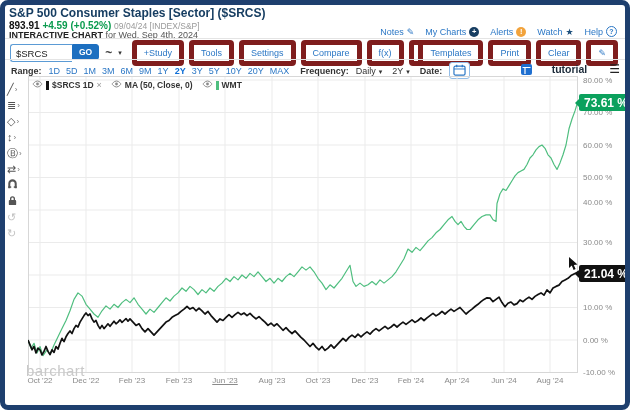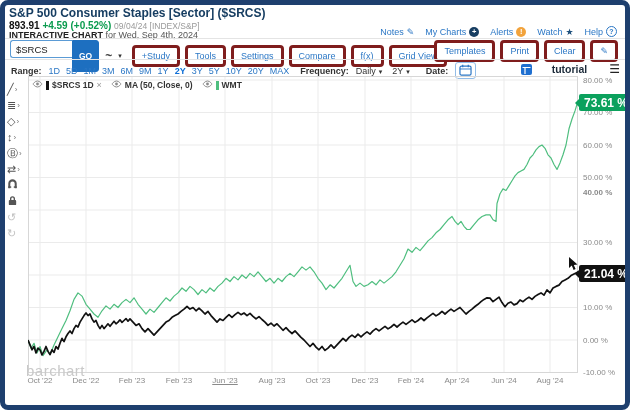--- a/index.html
+++ b/index.html
@@ -19,25 +19,25 @@
   .mini-circle{width:10px;height:10px;border-radius:50%;color:#fff;font-size:7.5px;font-weight:bold;
                display:flex;align-items:center;justify-content:center;}
   .mini-ring{width:9px;height:9px;border-radius:50%;border:1px solid #2b77c5;color:#2b77c5;font-size:7px;
              font-weight:bold;display:flex;align-items:center;justify-content:center;}
   .divider{position:absolute;left:0;right:0;height:1px;background:#e4e4e4;}
   
   .toolbar{position:absolute;left:5px;top:35px;display:flex;align-items:center;gap:6px;}
   .input-group{display:flex;align-items:stretch;}
   .symbol-input{width:62px;height:18px;border:1px solid #5b9bd5;border-right:none;border-radius:3px 0 0 3px;
                 font-size:9.5px;padding:0 5px;color:#222;box-sizing:border-box;font-family:inherit;}
-  .go-btn{height:32px;background:#1d6fc0;color:#fff;font-weight:bold;font-size:8.5px;border:1px solid #1d6fc0;
+  .go-btn{height:16px;background:#1d6fc0;color:#fff;font-weight:bold;font-size:8.5px;border:1px solid #1d6fc0;
           border-radius:0 3px 3px 0;padding:0 6px;font-family:inherit;}
   .squiggle{font-size:12px;font-weight:bold;color:#444;line-height:10px;}
   .caret{font-size:7px;color:#333;}
-  .btn{border:3px solid #7f1d1d;background:#fff;color:#2b77c5;font-size:9px;border-radius:4px;
+  .btn{border:5px solid #7f1d1d;background:#fff;color:#2b77c5;font-size:9px;border-radius:4px;
        padding:3px 7px;font-family:inherit;white-space:nowrap;}
   .win-buttons{position:absolute;right:7px;top:35px;display:flex;gap:5px;align-items:center;}
   
   .range-row{position:absolute;left:6px;top:57px;display:flex;align-items:center;gap:7px;font-size:9px;}
   .range-opts{display:flex;gap:6px;color:#2b77c5;}
   .range-opt{cursor:pointer;}
   .range-opt.active{color:#0f6fd6;font-weight:bold;}
   .bold-lab{font-weight:bold;color:#333;}
   .dd{color:#333;display:flex;align-items:flex-end;gap:3px;cursor:pointer;}
   .cal-btn{border:1px solid #93bde8;border-radius:3px;padding:1px 3px 0 3px;background:#fff;}
@@ -147,21 +147,21 @@
       </span>
     <span class="bold-lab" style="margin-left:4px">Frequency:</span>
     <span class="dd">
       <span>Daily</span>
       <span class="caret">▾</span>
     </span>
     <span class="dd" style="margin-left:3px">
       <span>2Y</span>
       <span class="caret">▾</span>
     </span>
-    <span class="bold-lab" style="margin-left:9px">Date:</span>
+    <span class="bold-lab" style="margin-left:3px">Date:</span>
     <span class="cal-btn"><svg width="13" height="12" viewBox="0 0 14 13">
           <rect x="1" y="2.4" width="12" height="9.6" rx="1.5" fill="none" stroke="#2b77c5" stroke-width="1.3"></rect>
           <line x1="1" y1="5.4" x2="13" y2="5.4" stroke="#2b77c5" stroke-width="1"></line>
           <line x1="4" y1="0.8" x2="4" y2="3.4" stroke="#2b77c5" stroke-width="1.3"></line>
           <line x1="10" y1="0.8" x2="10" y2="3.4" stroke="#2b77c5" stroke-width="1.3"></line>
         </svg></span>
   </div>
 
   <div class="brand">
     <svg width="11" height="11" viewBox="0 0 11 11">
@@ -270,21 +270,21 @@
           </svg></span>
         <span class="chip" style="background: rgb(79, 190, 127);"></span>
         <span>WMT</span>
       </span>
     </div>
   <div id="y-axis">
       <div class="ylab" style="top: 70.5px;">80.00 %</div>
       <div class="ylab" style="top: 103px;">70.00 %</div>
       <div class="ylab" style="top: 135.5px;">60.00 %</div>
       <div class="ylab" style="top: 168px;">50.00 %</div>
-      <div class="ylab" style="top: 183px; font-weight: bold;">40.00 %</div>
+      <div class="ylab" style="top: 193px;">40.00 %</div>
       <div class="ylab" style="top: 233px;">30.00 %</div>
       <div class="ylab" style="top: 298px;">10.00 %</div>
       <div class="ylab" style="top: 330.5px;">0.00 %</div>
       <div class="ylab" style="top: 363px;">-10.00 %</div>
     </div>
   <div id="x-axis">
       <div class="xlab" style="left: 35px;">Oct '22</div>
       <div class="xlab" style="left: 81px;">Dec '22</div>
       <div class="xlab" style="left: 127px;">Feb '23</div>
       <div class="xlab" style="left: 174px;">Feb '23</div>

